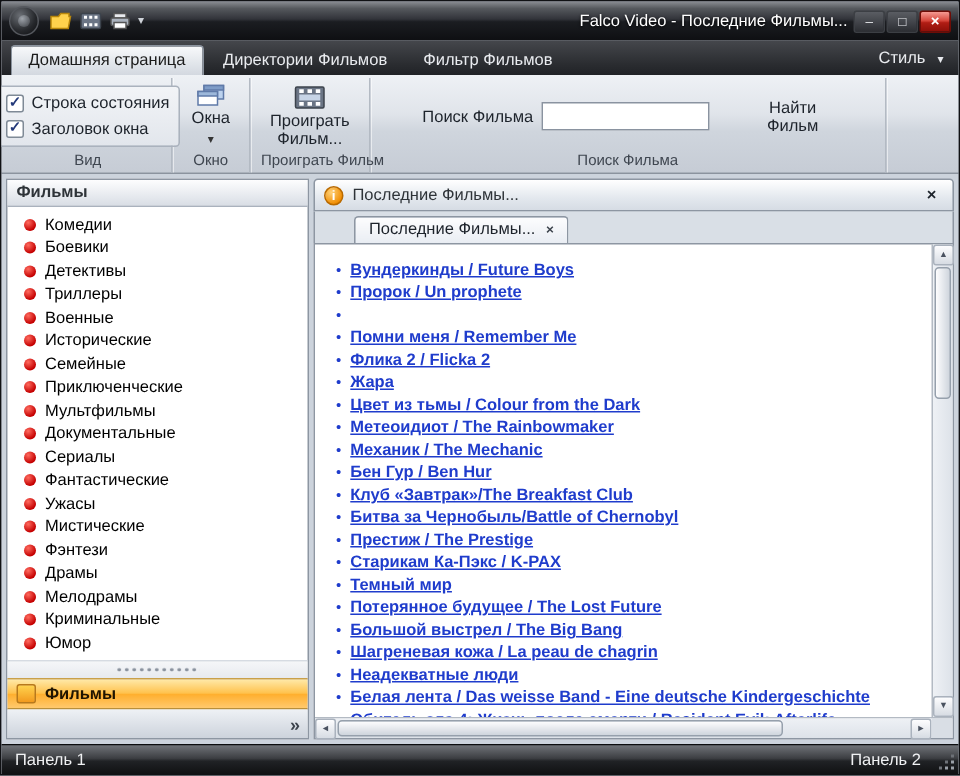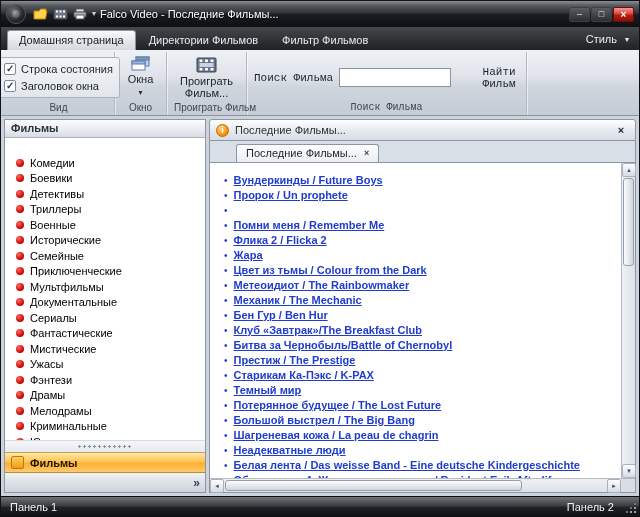--- a/index.html
+++ b/index.html
@@ -7,21 +7,21 @@
   .window { width:640px; height:517px; display:flex; flex-direction:column; background:#ccd3dc; border:1px solid #101114; overflow:hidden; position:relative; }
 
   
   .titlebar { height:26px; flex:0 0 26px; display:flex; align-items:center; padding:0 5px; gap:4px;
     background:linear-gradient(180deg,#8a8d93 0%,#55585d 18%,#32343a 45%,#1b1d21 52%,#0e0f12 100%); }
   .app-btn { width:20px; height:20px; border-radius:50%; background:radial-gradient(circle at 35% 30%,#6a6e74,#26282c 60%,#0c0d0f); border:1px solid #55585e; display:flex; align-items:center; justify-content:center; }
   .app-dot { width:8px; height:8px; border-radius:50%; background:radial-gradient(circle at 35% 30%,#9fa4ab,#3a3d42); }
   .qat { display:flex; align-items:center; gap:5px; padding-left:3px; }
   .qat svg { display:block; }
   .qat-chevron { color:#cfd3d9; font-size:8px; line-height:8px; }
-  .title { flex:1; text-align:left; color:#ffffff; font-size:11px; text-shadow:0 1px 2px #000; white-space:nowrap; overflow:hidden; }
+  .title { flex:1; text-align:right; color:#ffffff; font-size:11px; text-shadow:0 1px 2px #000; white-space:nowrap; overflow:hidden; }
   .win-controls { display:flex; gap:1px; }
   .wbtn { width:21px; height:15px; display:flex; align-items:center; justify-content:center; font-size:9px; color:#e8eaee; border-radius:2px; border:1px solid #3c3f44; background:linear-gradient(180deg,#5a5d63,#2c2e33); }
   .wbtn.close { background:linear-gradient(180deg,#f59a92,#d6453a 45%,#b01d14 55%,#8d0f08); border-color:#6e0d07; color:#fff; font-weight:bold; font-size:10px; }
 
   
   .tabrow { height:23px; flex:0 0 23px; display:flex; align-items:flex-end; gap:2px; padding:0 6px;
     background:linear-gradient(180deg,#45474c,#2a2c30 70%,#202226); }
   .rtab { padding:4px 11px 4px; color:#e9ebef; white-space:nowrap; border-radius:3px 3px 0 0; }
   .rtab.active { background:linear-gradient(180deg,#f8f9fb,#e3e7ec 55%,#d3d8e0); color:#1c1c1c; border:1px solid #8b939e; border-bottom:none; padding:3px 11px 4px; }
   .style-menu { margin-left:auto; display:flex; align-items:center; gap:8px; color:#e9ebef; padding:0 4px 5px 0; }
@@ -39,34 +39,34 @@
   .cb-row { display:flex; align-items:center; gap:5px; white-space:nowrap; color:#1d232b; cursor:default; }
   .cb { width:12px; height:12px; flex:0 0 12px; background:#fff; border:1px solid #7f8a96; border-radius:2px; display:flex; align-items:center; justify-content:center; font-size:10px; line-height:10px; color:#243a7a; font-weight:bold; }
 
   .g-window { width:52px; }
   .bigbtn { display:flex; flex-direction:column; align-items:center; justify-content:center; gap:2px; padding:2px 3px; border-radius:3px; color:#1d232b; text-align:center; line-height:12px; cursor:default; }
   .bigbtn .chev { font-size:8px; color:#333; }
 
   .g-play { width:80px; }
   .g-play .bigbtn { white-space:normal; width:62px; }
 
-  .g-search { width:280px;font-family:Liberation Mono, monospace; }
+  .g-search { width:344px; }
   .search-body { display:flex; align-items:center; gap:6px; width:100%; padding:0 4px; }
   .search-label { color:#1d232b; white-space:nowrap; }
   .search-input { width:112px; height:19px; border:1px solid #8a93a0; background:#fff; font-family:inherit; font-size:11px; padding:0 3px; }
   .find-btn { margin-left:22px; width:54px; }
   .ribbon-filler { flex:1; }
 
   
   .main { flex:1; display:flex; gap:3px; padding:3px; background:#ccd3dc; min-height:0; }
 
   
   .sidebar { width:202px; flex:0 0 202px; display:flex; flex-direction:column; background:#fff; border:1px solid #8d96a2; }
   .side-header { height:18px; flex:0 0 18px; background:linear-gradient(180deg,#fdfdfe,#d9dee5); border-bottom:1px solid #aab2bd; color:#2e3338; font-weight:bold; padding:2px 6px; }
-  .tree { flex:1; padding-top:17px; overflow:hidden; }
+  .tree { flex:1; padding-top:4px; overflow:hidden; }
   .tree-row { height:15.5px; display:flex; align-items:center; gap:6px; padding-left:11px; color:#000; white-space:nowrap; cursor:default; }
   .dot { width:8px; height:8px; flex:0 0 8px; border-radius:50%; background:radial-gradient(circle at 35% 30%,#ff6a5e,#c40000 70%); }
   .splitter { height:12px; flex:0 0 12px; display:flex; align-items:center; justify-content:center; background:linear-gradient(180deg,#f5f6f8,#e7eaef); border-top:1px solid #d6dbe2; }
   .grip-dots { width:56px; height:3px; background-image:radial-gradient(circle,#8a929e 1px,transparent 1.3px); background-size:5px 3px; }
   .movies-bar { height:21px; flex:0 0 21px; display:flex; align-items:center; gap:6px; padding:0 6px; font-weight:bold; color:#201500;
     background:linear-gradient(180deg,#ffe9a8,#ffc24d 48%,#ffaf2e 52%,#ffc96d); border-top:1px solid #c9a04a; border-bottom:1px solid #b98f3a; }
   .movies-ico { width:13px; height:13px; border-radius:2px; background:linear-gradient(180deg,#ffd34e,#f29a1e); border:1px solid #b7791c; }
   .side-bottom { height:19px; flex:0 0 19px; display:flex; align-items:center; justify-content:flex-end; padding:0 5px;
     background:linear-gradient(180deg,#eef1f5,#cdd3dc); }
   .overflow-chev { color:#3c434c; font-weight:bold; font-size:12px; line-height:12px; cursor:default; }
@@ -275,25 +275,25 @@
           <div class="tree-row">
     <span class="dot"></span>
     <span class="tree-label">Сериалы</span>
   </div>
           <div class="tree-row">
     <span class="dot"></span>
     <span class="tree-label">Фантастические</span>
   </div>
           <div class="tree-row">
     <span class="dot"></span>
+    <span class="tree-label">Ужасы</span>
+  </div>
+          <div class="tree-row">
+    <span class="dot"></span>
     <span class="tree-label">Мистические</span>
-  </div>
-          <div class="tree-row">
-    <span class="dot"></span>
-    <span class="tree-label">Ужасы</span>
   </div>
           <div class="tree-row">
     <span class="dot"></span>
     <span class="tree-label">Фэнтези</span>
   </div>
           <div class="tree-row">
     <span class="dot"></span>
     <span class="tree-label">Драмы</span>
   </div>
           <div class="tree-row">

